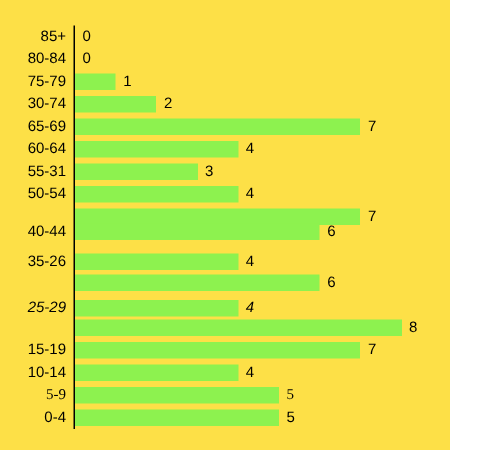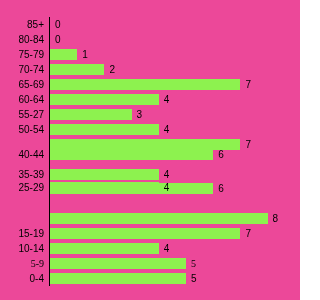--- a/index.html
+++ b/index.html
@@ -7,21 +7,21 @@
     padding: 0;
     background: #ffffff;
   }
   body {
     font-family: "Liberation Sans", sans-serif;
   }
   #chart-root {
     position: relative;
     width: 300px;
     height: 300px;
-    background: #ec4899;
+    background: #fde047;
     overflow: hidden;
   }
   .plot-area {
     position: absolute;
     left: 0;
     top: 0;
     width: 300px;
     height: 300px;
   }
   .axis-line {
@@ -80,63 +80,63 @@
       <div class="row" style="top: 31.95px;">
         <div class="cat-label">80-84</div>
         <div class="val-label" style="left: 55px;">0</div>
       </div>
       <div class="row" style="top: 46.9px;">
         <div class="cat-label">75-79</div>
         <div class="bar" style="width: 27.2px; background: rgb(141, 242, 79);"></div>
         <div class="val-label" style="left: 82.2px;">1</div>
       </div>
       <div class="row" style="top: 61.85px;">
-        <div class="cat-label">70-74</div>
+        <div class="cat-label">30-74</div>
         <div class="bar" style="width: 54.4px; background: rgb(141, 242, 79);"></div>
         <div class="val-label" style="left: 109.4px;">2</div>
       </div>
       <div class="row" style="top: 76.8px;">
         <div class="cat-label">65-69</div>
         <div class="bar" style="width: 190.4px; background: rgb(141, 242, 79);"></div>
         <div class="val-label" style="left: 245.4px;">7</div>
       </div>
       <div class="row" style="top: 91.75px;">
         <div class="cat-label">60-64</div>
         <div class="bar" style="width: 108.8px; background: rgb(141, 242, 79);"></div>
         <div class="val-label" style="left: 163.8px;">4</div>
       </div>
       <div class="row" style="top: 106.7px;">
-        <div class="cat-label">55-27</div>
+        <div class="cat-label">55-31</div>
         <div class="bar" style="width: 81.6px; background: rgb(141, 242, 79);"></div>
         <div class="val-label" style="left: 136.6px;">3</div>
       </div>
       <div class="row" style="top: 121.65px;">
         <div class="cat-label">50-54</div>
         <div class="bar" style="width: 108.8px; background: rgb(141, 242, 79);"></div>
         <div class="val-label" style="left: 163.8px;">4</div>
       </div>
       <div class="row" style="top: 136.6px;">
         <div class="bar" style="width: 190.4px; background: rgb(141, 242, 79);"></div>
         <div class="val-label" style="left: 245.4px;">7</div>
       </div>
       <div class="row" style="top: 147px;">
         <div class="cat-label">40-44</div>
         <div class="bar" style="width: 163.2px; background: rgb(141, 242, 79);"></div>
         <div class="val-label" style="left: 218.2px;">6</div>
       </div>
       <div class="row" style="top: 166.5px;">
-        <div class="cat-label">35-39</div>
+        <div class="cat-label">35-26</div>
         <div class="bar" style="width: 108.8px; background: rgb(141, 242, 79);"></div>
         <div class="val-label" style="left: 163.8px;">4</div>
       </div>
       <div class="row" style="top: 181.45px;">
         <div class="bar" style="width: 163.2px; background: rgb(141, 242, 79);"></div>
         <div class="val-label" style="left: 218.2px;">6</div>
       </div>
-      <div class="row" style="top: 180px;">
+      <div class="row" style="top: 198px; font-style: italic;">
         <div class="cat-label">25-29</div>
         <div class="bar" style="width: 108.8px; background: rgb(141, 242, 79);"></div>
         <div class="val-label" style="left: 163.8px;">4</div>
       </div>
       <div class="row" style="top: 211.35px;">
         <div class="bar" style="width: 217.6px; background: rgb(141, 242, 79);"></div>
         <div class="val-label" style="left: 272.6px;">8</div>
       </div>
       <div class="row" style="top: 226.3px;">
         <div class="cat-label">15-19</div>

